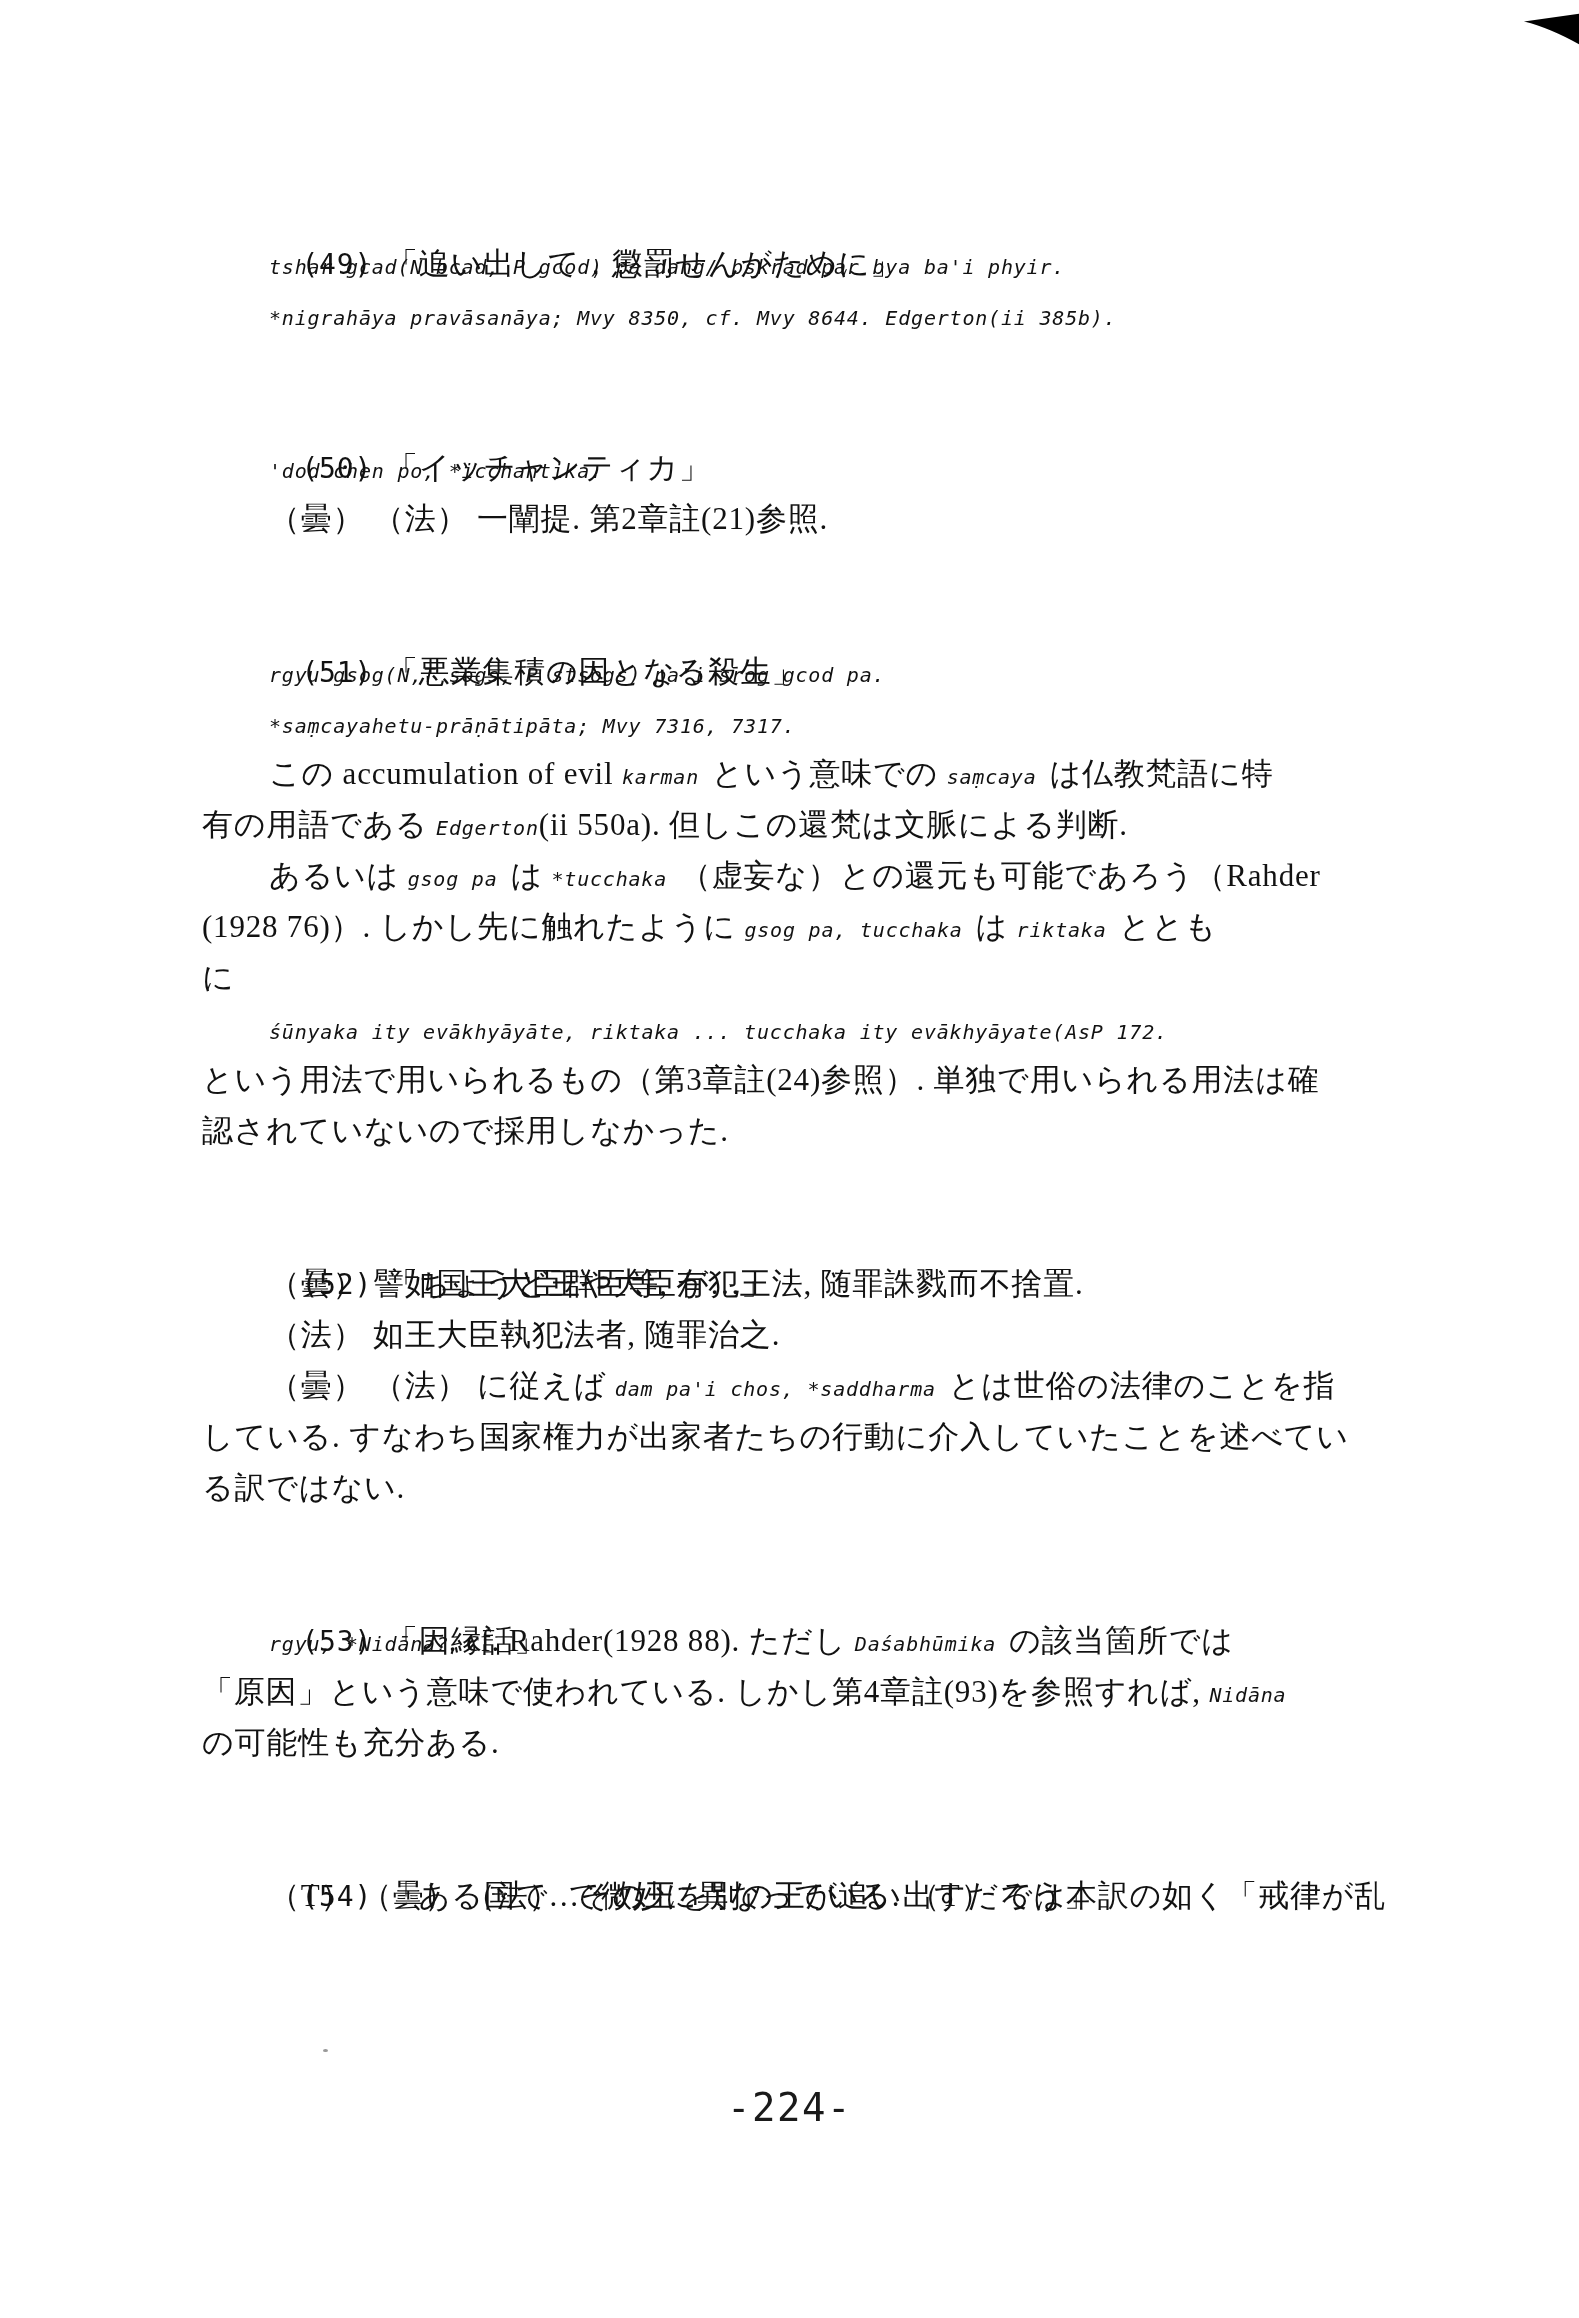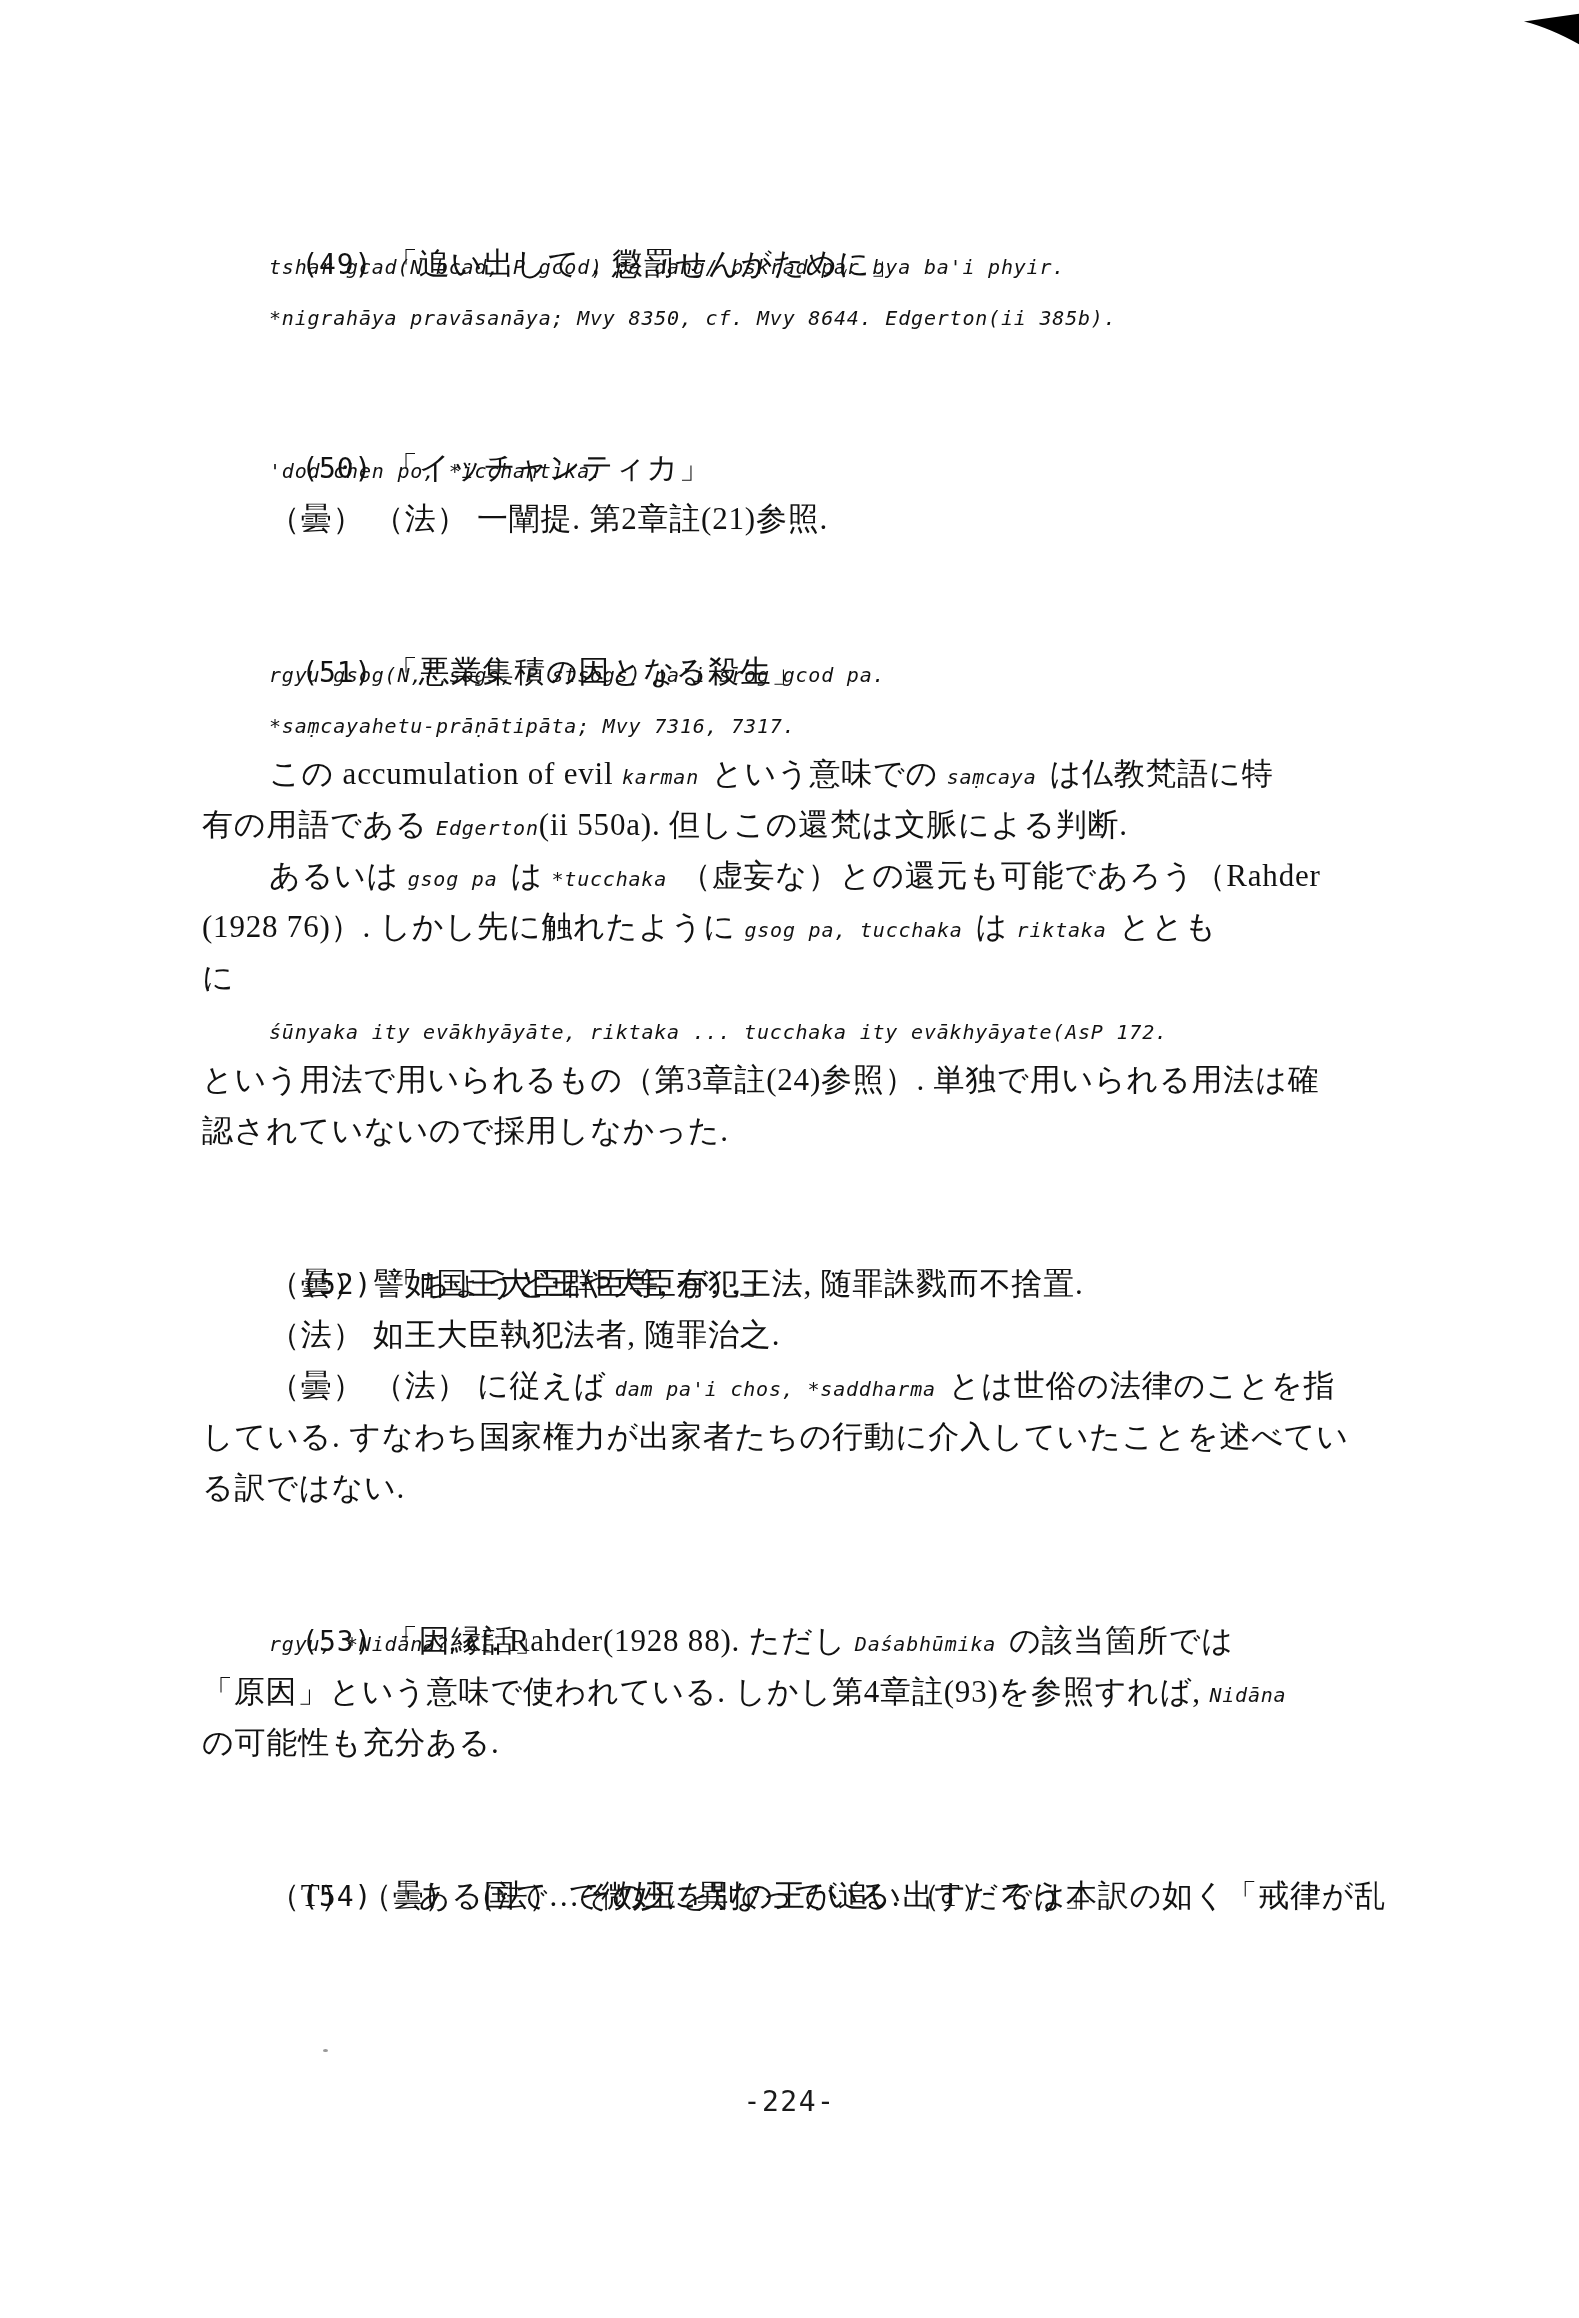--- a/index.html
+++ b/index.html
@@ -43,21 +43,21 @@
   .seg.i{
     font-style:italic;
     font-family:"DejaVu Sans Mono",monospace;
     font-size:20px;
   }
   .pageno{
     position:absolute;
     left:0;right:0;top:2085px;
     text-align:center;
     font-family:"DejaVu Sans Mono",monospace;
-    font-size:28px;
+    font-size:39px;
     letter-spacing:1.5px;
     color:#1a1a1a;
   }
   .speck{
     position:absolute;left:323px;top:2049px;
     width:4.6px;height:3.1px;background:#9a9a9a;border-radius:50%;
   }
 </style>
 </head>
 <body>

